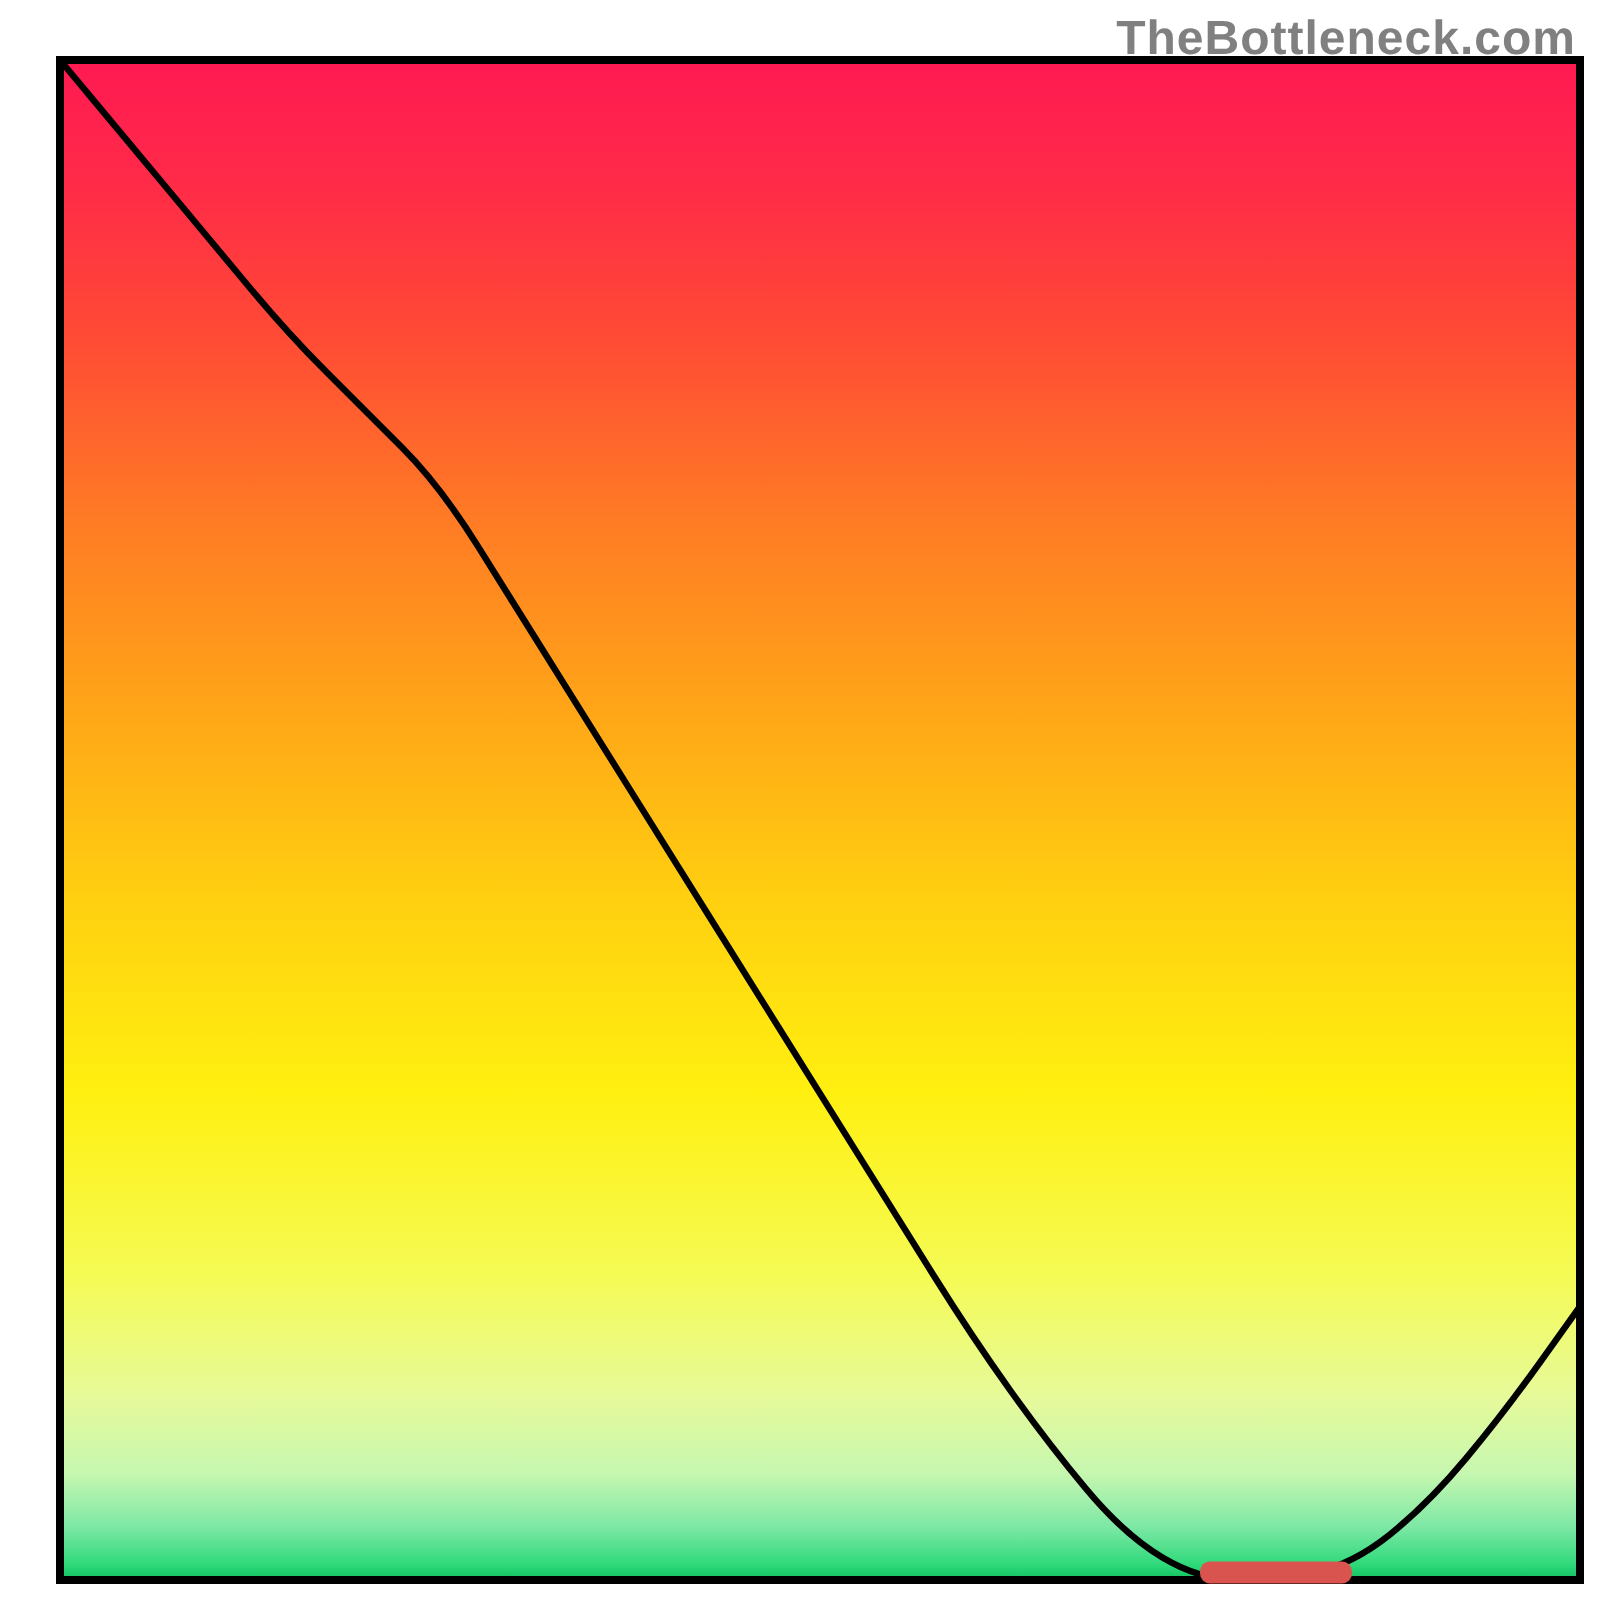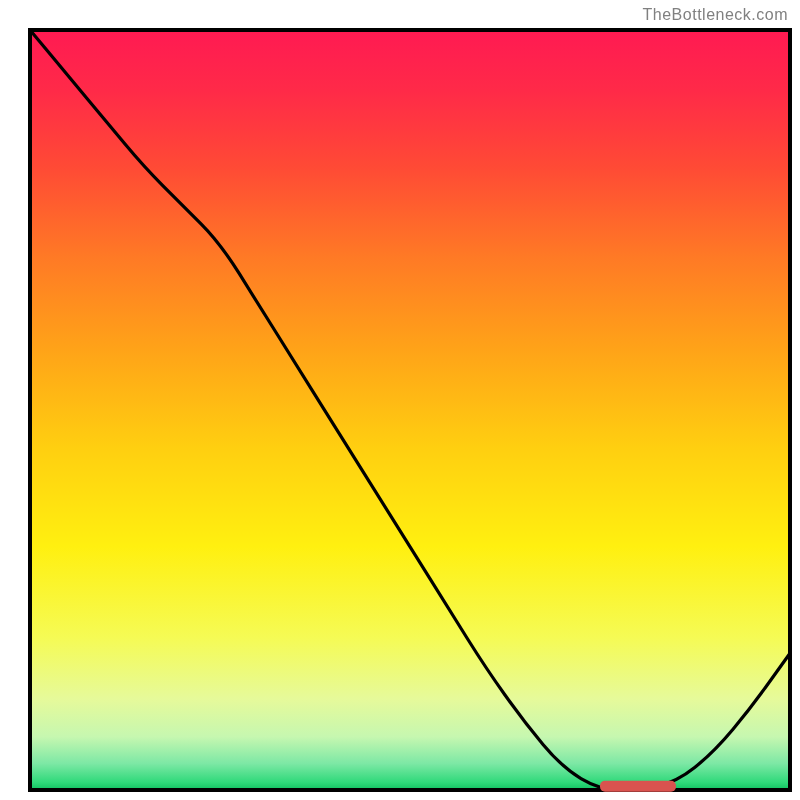--- a/index.html
+++ b/index.html
@@ -13,22 +13,22 @@
   .chart-container {
     position: relative;
     width: 800px;
     height: 800px;
   }
   .watermark {
     position: absolute;
     top: 6px;
     right: 12px;
     color: #808080;
-    font-size: 16px;
-    font-weight: 400;
+    font-size: 24px;
+    font-weight: 700;
     letter-spacing: 0.5px;
     z-index: 10;
   }
   svg {
     display: block;
   }
 </style>
 </head>
 <body>
 

